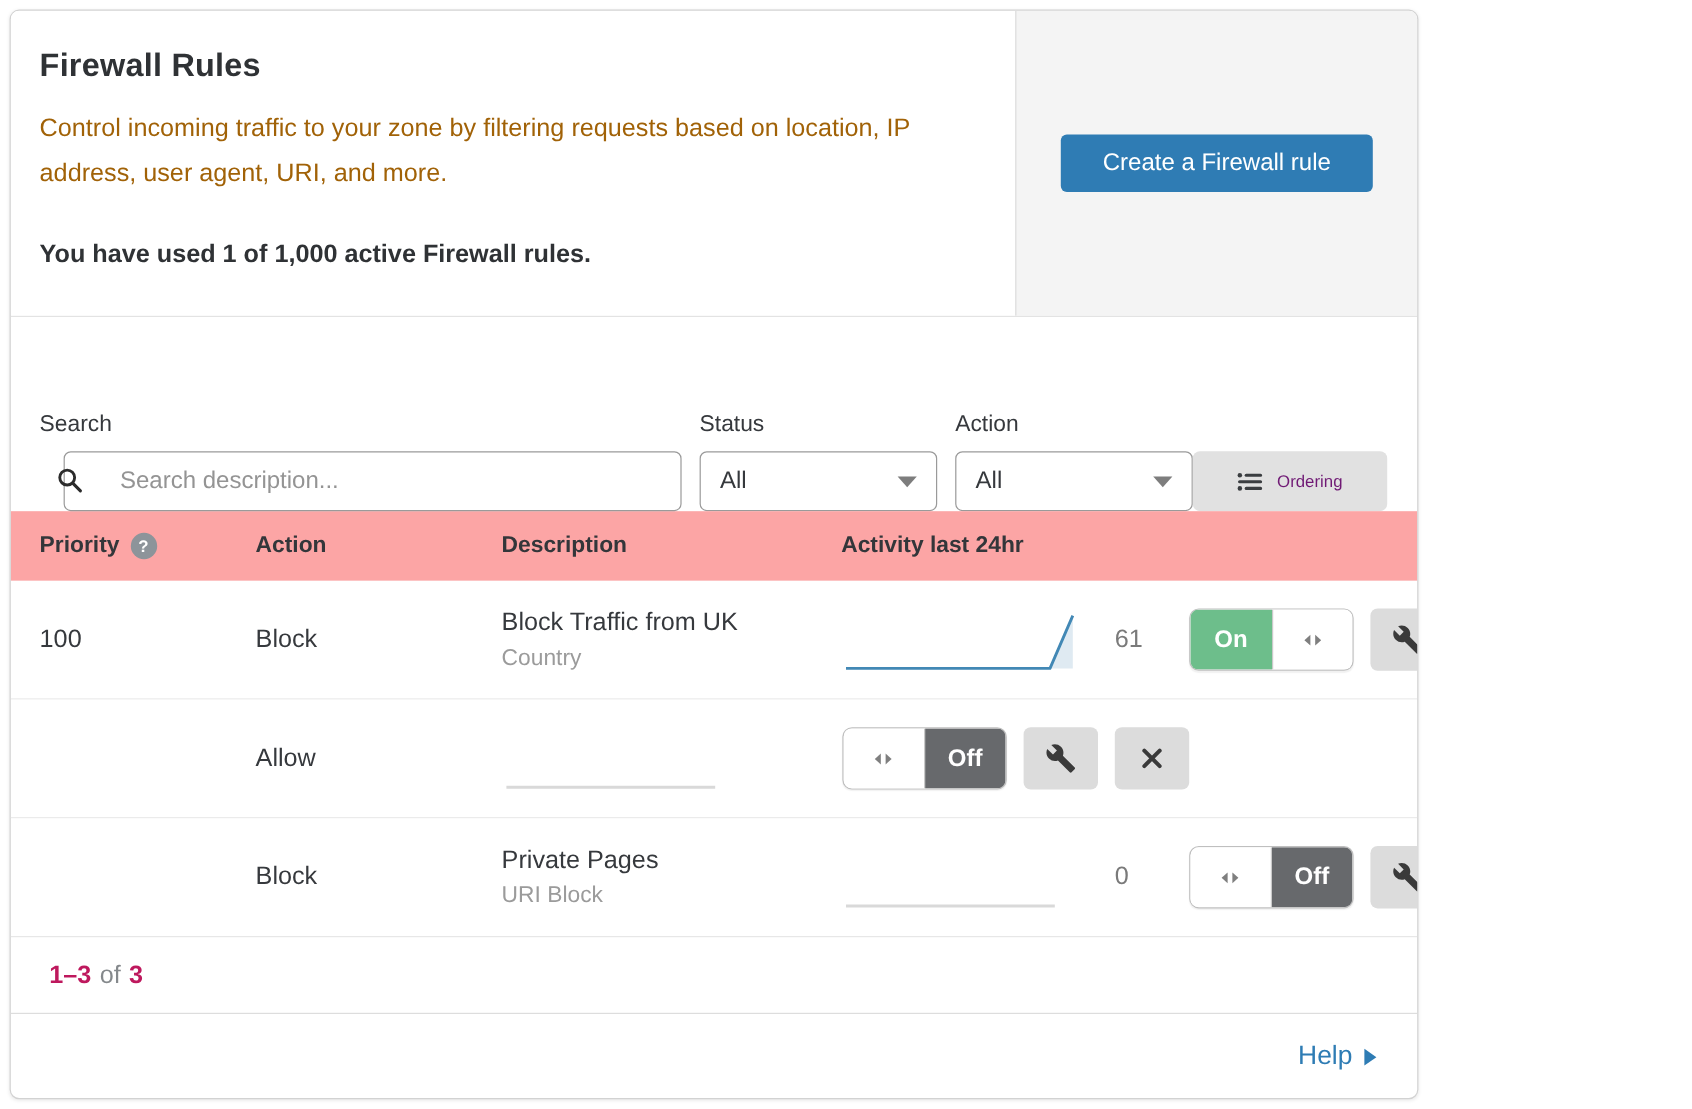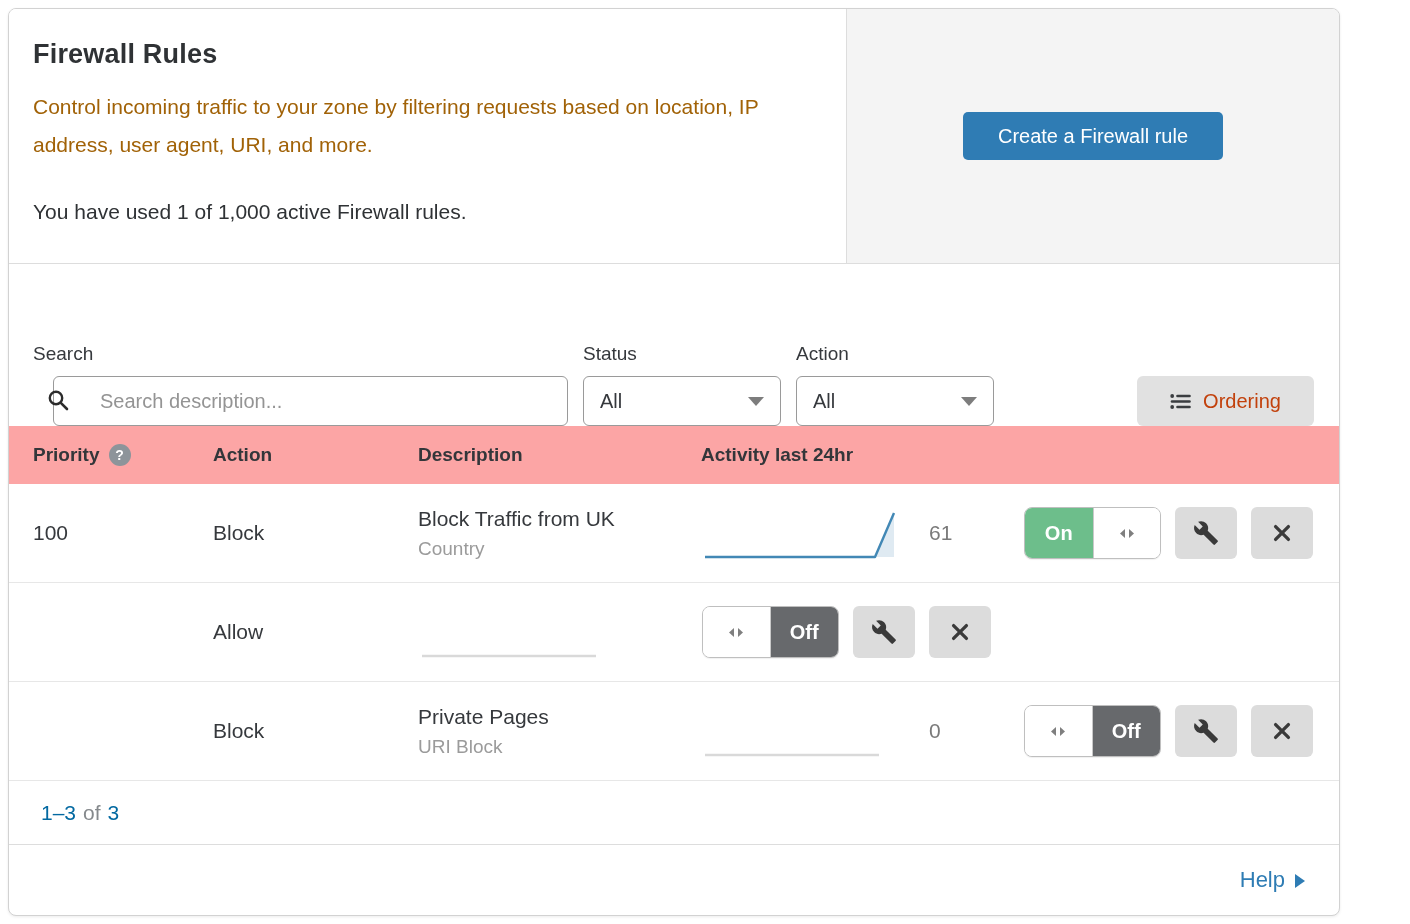--- a/index.html
+++ b/index.html
@@ -10,36 +10,36 @@
   }
   .canvas {
     position: relative;
     width: 1410px;
     height: 924px;
     background: #fff;
   }
   .card {
     position: absolute;
     left: 8px; top: 8px;
-    width: 1332px; height: 908px;
+    width: 1174px; height: 908px;
     background: #fff;
     border: 1px solid #d2d2d2;
     border-radius: 8px;
     box-shadow: 0 1px 3px rgba(0,0,0,0.08);
     overflow: hidden;
     display: flex;
     flex-direction: column;
   }
 
   
   .hero { display: flex; height: 255px; border-bottom: 1px solid #ddd; flex: none; }
   .hero-left { width: 837px; flex: none; padding: 30px 30px 0 24px; background: #fff; }
   .hero-title { font-size: 27px; font-weight: bold; color: #2f3235; letter-spacing: 0.2px; }
   .hero-desc { margin-top: 18px; font-size: 21px; line-height: 38px; color: #a16207; max-width: 760px; }
-  .hero-usage { margin-top: 36px; font-size: 21px; font-weight: normal; color: #2f3235; }
+  .hero-usage { margin-top: 36px; font-size: 21px; font-weight: bold; color: #2f3235; }
   .hero-right {
     flex: 1; background: #f4f4f4; border-left: 1px solid #ddd;
     display: flex; align-items: center; justify-content: center;
   }
   .create-btn {
     width: 260px; height: 48px;
     background: #2f7cb4; color: #fff;
     border: none; border-radius: 5px;
     font-family: inherit; font-size: 20px;
     cursor: pointer;
@@ -79,21 +79,21 @@
     margin-left: auto;
     width: 0; height: 0;
     border-left: 8px solid transparent;
     border-right: 8px solid transparent;
     border-top: 9px solid #7d7d7d;
   }
   .ordering-btn {
     margin-left: auto;
     width: 177px; height: 50px;
     background: #e1e1e1; border: none; border-radius: 6px;
-    font-family: inherit; font-size: 20px; color: #c2410c;
+    font-family: inherit; font-size: 14px; color: #701a75;
     display: flex; align-items: center; justify-content: center;
     gap: 12px; cursor: pointer;
   }
 
   
   .tgrid {
     display: grid;
     grid-template-columns: 180px 205px 283px 200px 90px 1fr;
     align-items: center;
     padding-left: 24px; padding-right: 26px;
@@ -148,21 +148,21 @@
   }
 
   
   .pagination {
     height: 64px; flex: none;
     border-bottom: 1px solid #ddd;
     display: flex; align-items: center;
     padding-left: 32px;
     font-size: 21px; color: #85898c;
   }
-  .pagination b { color: #0369a1; font-weight: normal; }
+  .pagination b { color: #be185d; font-weight: bold; }
   .pagination .sep { margin: 0 7px; }
   .helpbar {
     flex: 1;
     display: flex; align-items: center; justify-content: flex-end;
     padding-right: 34px;
   }
   .help-link {
     display: flex; align-items: center; gap: 10px;
     font-size: 22px; color: #2e7cb4; cursor: pointer; text-decoration: none;
   }

